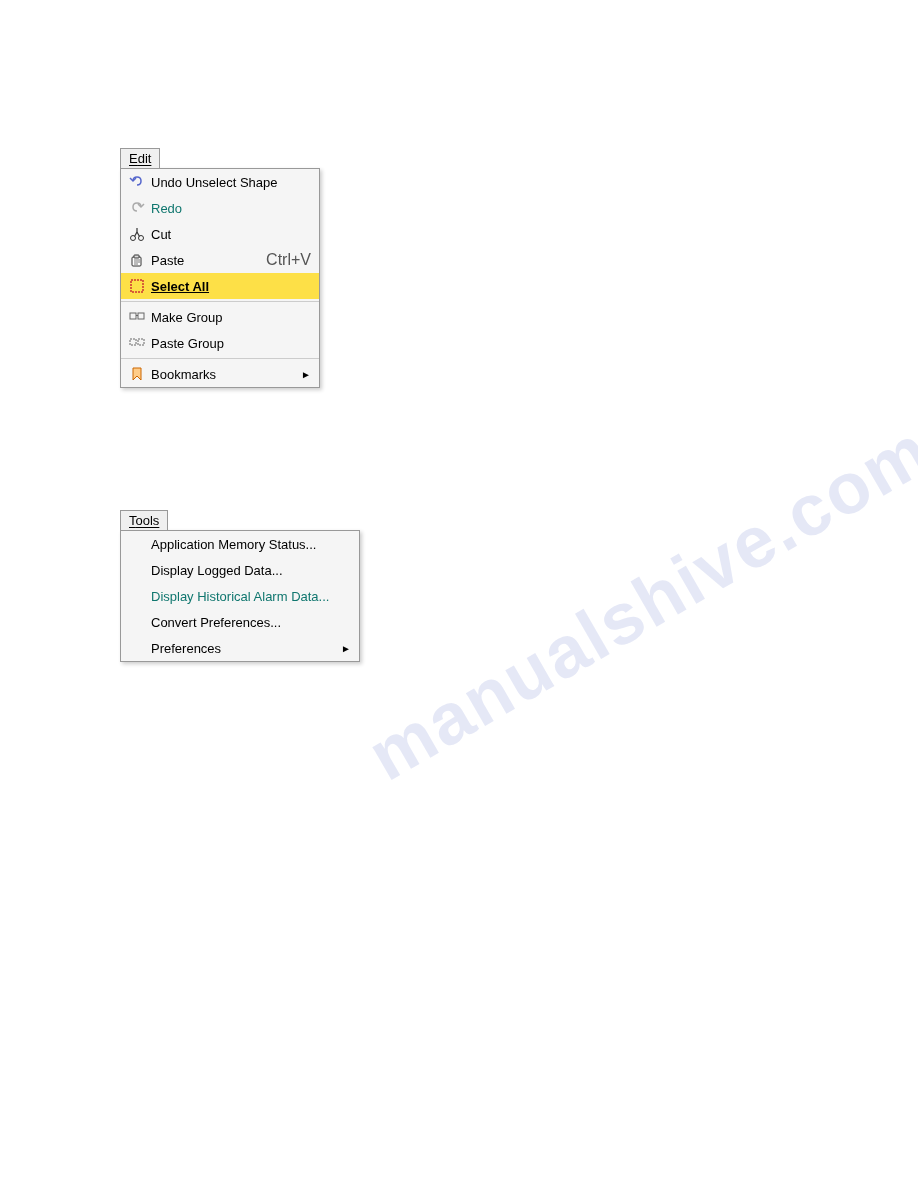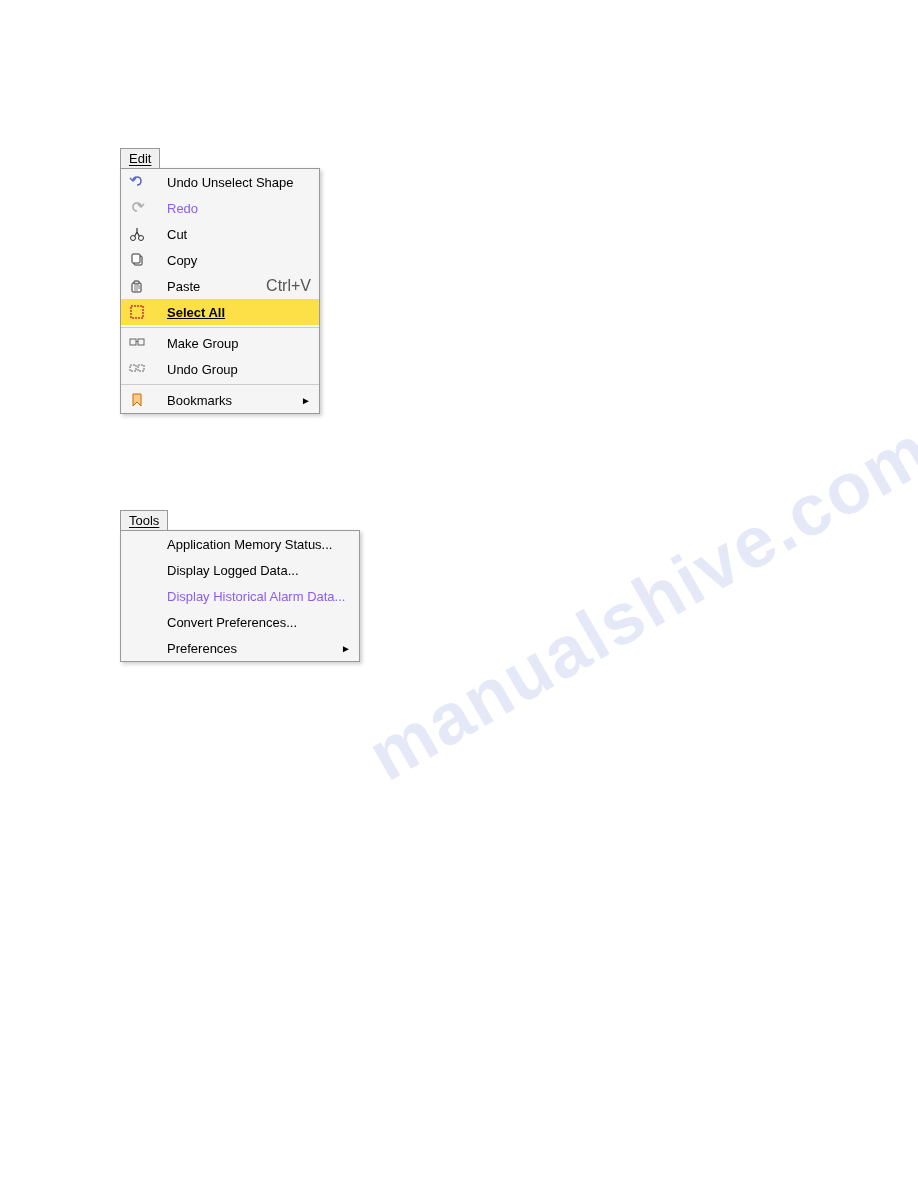--- a/index.html
+++ b/index.html
@@ -80,37 +80,36 @@
       display: flex;
       align-items: center;
       padding: 3px 8px 3px 6px;
       cursor: pointer;
       position: relative;
       min-height: 22px;
       white-space: nowrap;
     }
 
     .menu-item.disabled {
-      color: #8b5cf6;
+      color: #0f766e;
       cursor: default;
     }
 
     .menu-item .icon {
       width: 20px;
       height: 20px;
       display: flex;
       align-items: center;
       justify-content: center;
       margin-right: 4px;
       flex-shrink: 0;
     }
 
     .menu-item .label {
       flex: 1;
-      margin-left: 16px;
     }
 
     .menu-item .shortcut {
       margin-left: 20px;
       color: #555;
       font-size: 16px;
     }
 
     .menu-item .arrow {
       margin-left: auto;
@@ -160,29 +159,20 @@
           <circle cx="4" cy="12" r="2.5" stroke="#333" stroke-width="1" fill="none"></circle>
           <circle cx="12" cy="12" r="2.5" stroke="#333" stroke-width="1" fill="none"></circle>
           <line x1="5.5" y1="10.5" x2="8" y2="6" stroke="#333" stroke-width="1.2"></line>
           <line x1="10.5" y1="10.5" x2="8" y2="6" stroke="#333" stroke-width="1.2"></line>
           <line x1="8" y1="6" x2="8" y2="2" stroke="#333" stroke-width="1.2"></line>
         </svg>
       </span>
       <span class="label">Cut</span>
     </div>
 
-    <div class="menu-item">
-      <span class="icon">
-        <svg width="16" height="16" viewBox="0 0 16 16">
-          <rect x="5" y="4" width="8" height="9" rx="1" stroke="#333" stroke-width="1" fill="white"></rect>
-          <rect x="3" y="2" width="8" height="9" rx="1" stroke="#333" stroke-width="1" fill="white"></rect>
-        </svg>
-      </span>
-      <span class="label">Copy</span>
-    </div>
 
     <div class="menu-item">
       <span class="icon">
         <svg width="16" height="16" viewBox="0 0 16 16">
           <rect x="3" y="5" width="9" height="9" rx="1" stroke="#333" stroke-width="1" fill="white"></rect>
           <rect x="5" y="3" width="5" height="3" rx="0.5" stroke="#333" stroke-width="1" fill="#ddd"></rect>
           <line x1="5" y1="8" x2="11" y2="8" stroke="#555" stroke-width="0.8"></line>
           <line x1="5" y1="10" x2="11" y2="10" stroke="#555" stroke-width="0.8"></line>
           <line x1="5" y1="12" x2="9" y2="12" stroke="#555" stroke-width="0.8"></line>
         </svg>
@@ -213,21 +203,21 @@
       <span class="label">Make Group</span>
     </div>
 
     <div class="menu-item">
       <span class="icon">
         <svg width="16" height="16" viewBox="0 0 16 16">
           <rect x="1" y="4" width="6" height="6" stroke="#666" stroke-width="1" fill="none" stroke-dasharray="2,1"></rect>
           <rect x="9" y="4" width="6" height="6" stroke="#666" stroke-width="1" fill="none" stroke-dasharray="2,1"></rect>
         </svg>
       </span>
-      <span class="label">Undo Group</span>
+      <span class="label">Paste Group</span>
     </div>
 
     <div class="menu-separator"></div>
 
     <div class="menu-item">
       <span class="icon">
         <svg width="16" height="16" viewBox="0 0 16 16">
           <path d="M4 2 L12 2 L12 14 L8 10 L4 14 Z" stroke="#cc6600" stroke-width="1" fill="#ffcc88"></path>
         </svg>
       </span>

